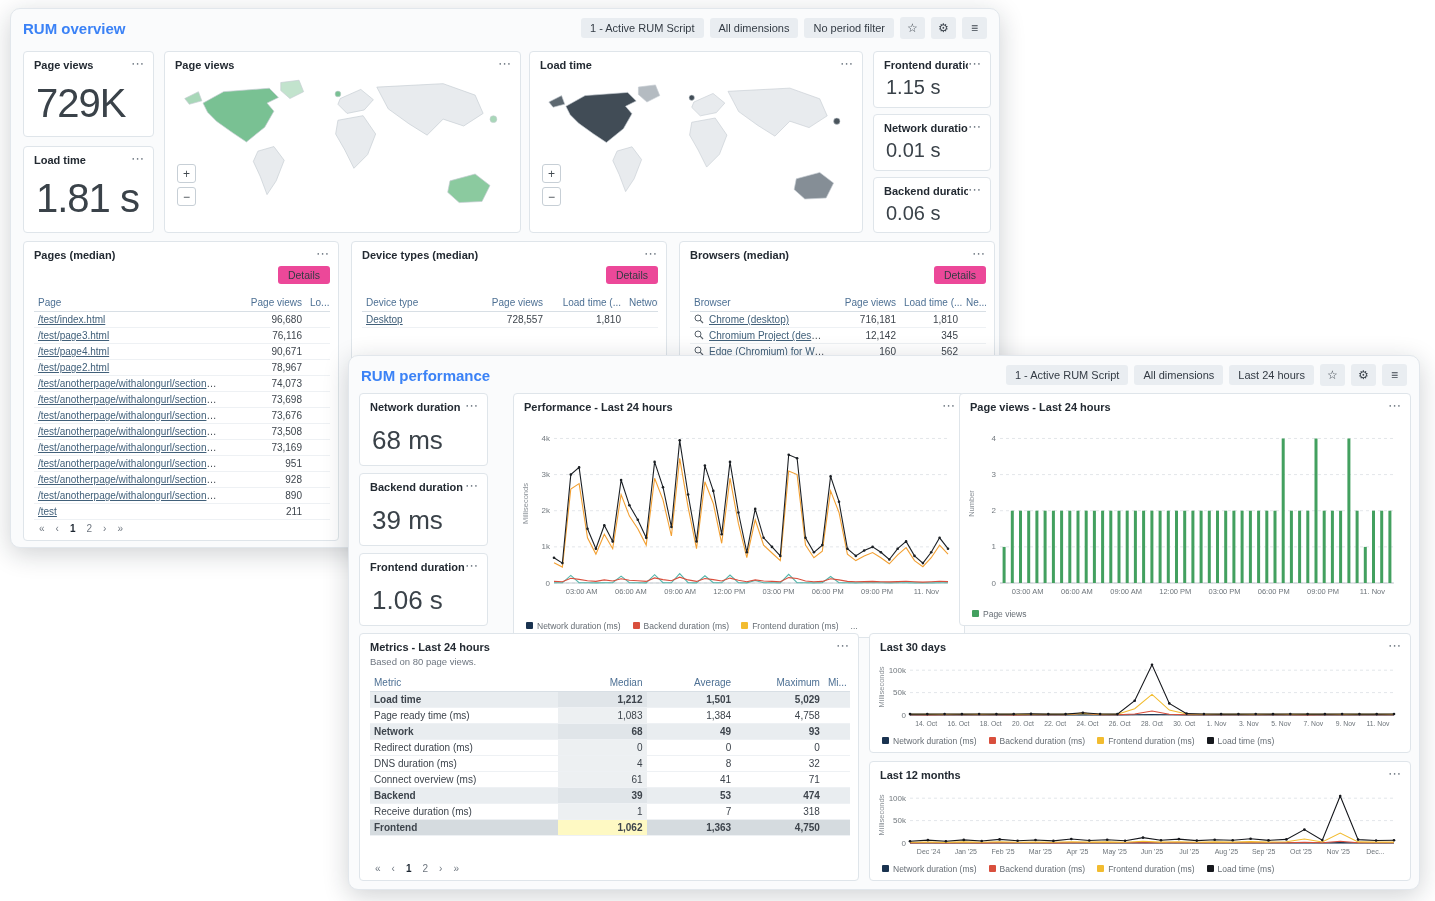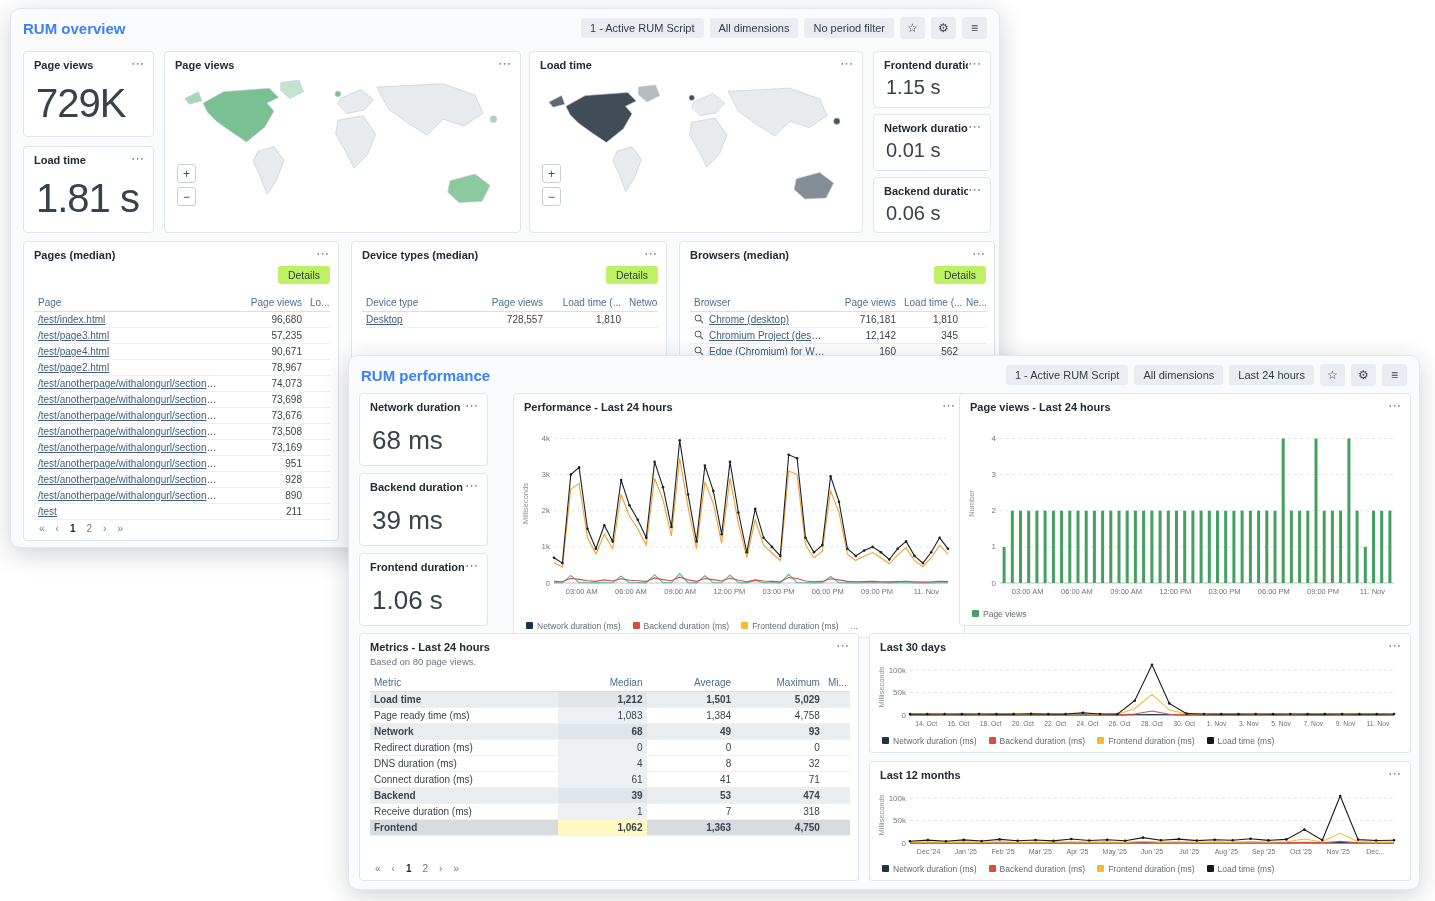--- a/index.html
+++ b/index.html
@@ -13,21 +13,21 @@
   .chip.iconbtn{width:25px;height:22px;padding:0;font-size:12px;line-height:22px;text-align:center;color:#3c444d}
   .tile{position:absolute;background:#fff;border:1px solid #dfe5ea;border-radius:4px;overflow:hidden}
   .tile-head{display:flex;justify-content:space-between;align-items:flex-start;padding:7px 9px 0 10px}
   .tile-title{font-size:11px;font-weight:bold;color:#232a32;white-space:nowrap;overflow:hidden}
   .tile-menu{color:#79828b;font-size:13px;cursor:pointer;line-height:10px;flex:0 0 auto}
   .kpi-value{font-weight:normal;color:#3a4249;padding:8px 0 0 12px;letter-spacing:-1px;white-space:nowrap}
   .kpi-value.huge{font-size:40px;padding-top:10px}
   .kpi-value.small{font-size:20px;padding-top:5px;letter-spacing:0}
   .kpi-value.mid{font-size:26px;padding-top:12px;letter-spacing:0}
   .subtitle{font-size:9.5px;color:#6e7680;padding:3px 0 0 10px}
-  .details{position:absolute;top:24px;right:8px;background:#bef264;border:none;border-radius:3px;font:10.5px "Liberation Sans","DejaVu Sans",sans-serif;color:#333b44;padding:3px 10px;cursor:pointer;z-index:2}
+  .details{position:absolute;top:24px;right:8px;background:#ec4899;border:none;border-radius:3px;font:10.5px "Liberation Sans","DejaVu Sans",sans-serif;color:#333b44;padding:3px 10px;cursor:pointer;z-index:2}
   .tbl-wrap{position:absolute;left:10px;right:8px;overflow:hidden}
   table.dt{border-collapse:collapse;width:100%;table-layout:fixed;font-size:10px;color:#3d444c}
   .dt th{color:#4d7094;font-weight:normal;text-align:left;padding:3px 4px;border-bottom:1px solid #d8dfe5;white-space:nowrap;overflow:hidden}
   .dt td{padding:2px 4px;border-bottom:1px solid #eef1f4;white-space:nowrap;overflow:hidden;text-overflow:ellipsis}
   .dt .r{text-align:right}
   .dt a{color:#41607a;text-decoration:underline;cursor:pointer}
   .dt tr.group td{background:#e9edf0;font-weight:bold}
   .dt tr.sel td{background:#d5dbdf}
   .dt td.shade{background:#edf0f2}
   .dt tr.group td.shade{background:#e0e5e9}
@@ -163,21 +163,21 @@
             </tr>
           </thead>
           <tbody>
             <tr>
               <td><a>/test/index.html</a></td>
               <td class="r">96,680</td>
               <td class="r"></td>
             </tr>
             <tr>
               <td><a>/test/page3.html</a></td>
-              <td class="r">57,235</td>
+              <td class="r">76,116</td>
               <td class="r"></td>
             </tr>
             <tr>
               <td><a>/test/page4.html</a></td>
               <td class="r">90,671</td>
               <td class="r"></td>
             </tr>
             <tr>
               <td><a>/test/page2.html</a></td>
               <td class="r">78,967</td>
@@ -592,21 +592,21 @@
               <td class="r"></td>
             </tr>
             <tr>
               <td>DNS duration (ms)</td>
               <td class="r shade">4</td>
               <td class="r">8</td>
               <td class="r">32</td>
               <td class="r"></td>
             </tr>
             <tr>
-              <td>Connect duration (ms)</td>
+              <td>Connect overview (ms)</td>
               <td class="r shade">61</td>
               <td class="r">41</td>
               <td class="r">71</td>
               <td class="r"></td>
             </tr>
             <tr class="group">
               <td>Backend</td>
               <td class="r shade">39</td>
               <td class="r">53</td>
               <td class="r">474</td>

